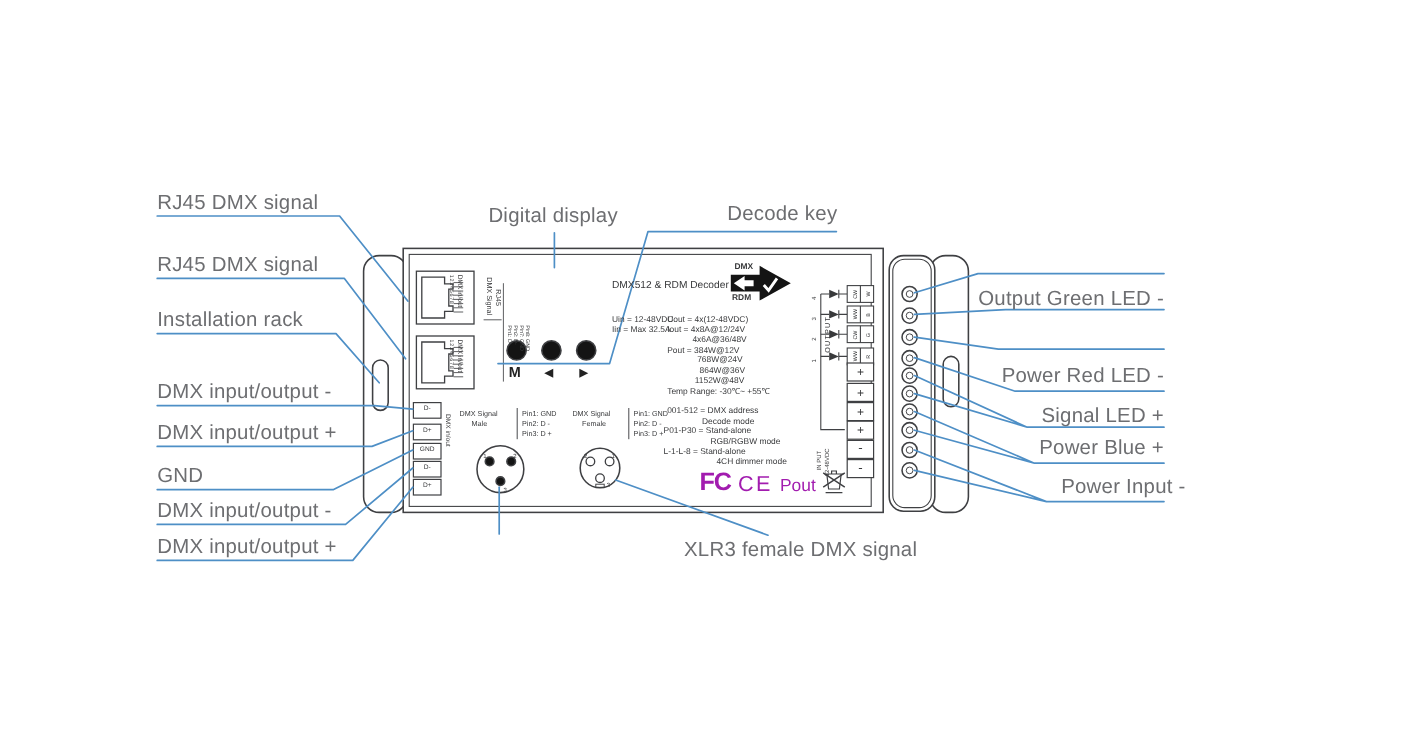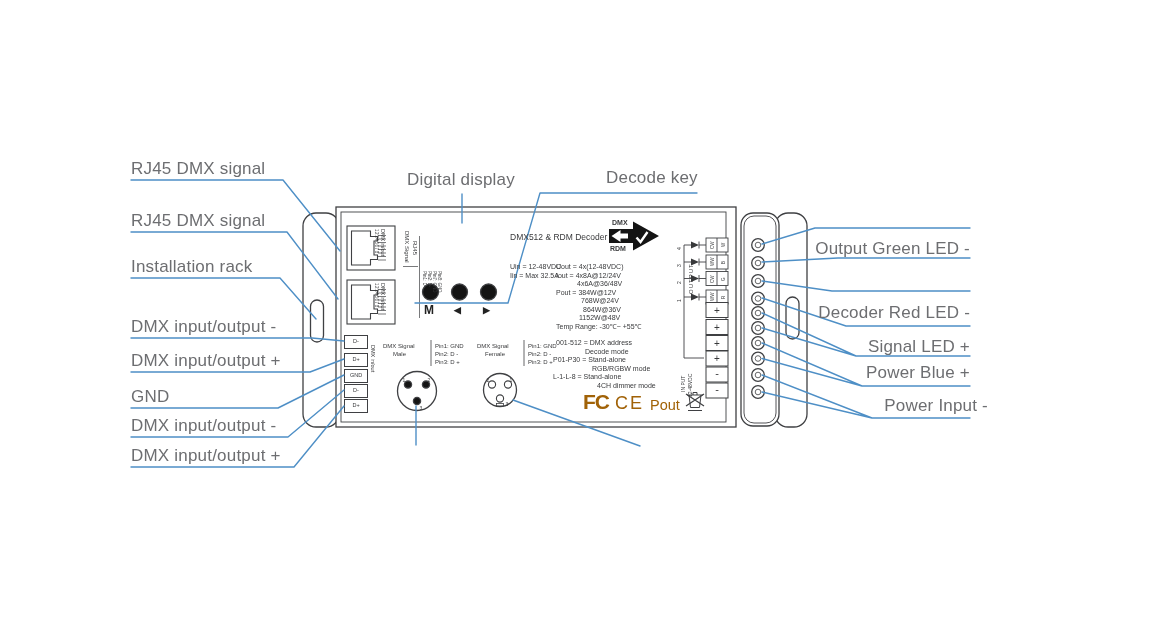--- a/index.html
+++ b/index.html
@@ -10,21 +10,21 @@
   .cr{text-align:right;}
   .dt{position:absolute;font-size:7px;color:#38393b;white-space:nowrap;line-height:1.1;}
   .vd{writing-mode:vertical-rl;}
   .vu{writing-mode:vertical-rl;transform:rotate(180deg);}
   .disp{position:absolute;left:417px;top:223px;width:79px;height:48px;background:#0d0d0d;
         border-radius:3px;color:#2f9df3;font-family:"DejaVu Sans Mono",monospace;font-weight:bold;
         font-size:35px;line-height:48px;text-align:center;letter-spacing:4px;}
   .key{position:absolute;color:#222;font-weight:bold;}
   .tb{position:absolute;width:23px;text-align:center;font-size:5.5px;color:#38393b;}
   .chl{position:absolute;width:11px;height:14px;font-size:4.5px;color:#38393b;text-align:center;line-height:11px;}
-  .cert{position:absolute;color:#a16207;white-space:nowrap;}
+  .cert{position:absolute;color:#a21caf;white-space:nowrap;}
 </style>
 </head>
 <body>
 
 <div id="stage">
 
 <svg id="draw" width="1172" height="628" viewBox="0 0 1172 628">
   <g stroke="#3f4043" fill="none" stroke-width="1.3">
 
     <rect x="303" y="213" width="36" height="214" rx="13" fill="#fff"></rect>
@@ -192,25 +192,26 @@
 <div class="co" style="left:131px;top:159px">RJ45 DMX signal</div>
 <div class="co" style="left:131px;top:211px">RJ45 DMX signal</div>
 <div class="co" style="left:131px;top:257px">Installation rack</div>
 <div class="co" style="left:131px;top:317px">DMX input/output -</div>
 <div class="co" style="left:131px;top:351px">DMX input/output +</div>
 <div class="co" style="left:131px;top:387px">GND</div>
 <div class="co" style="left:131px;top:416px">DMX input/output -</div>
 <div class="co" style="left:131px;top:446px">DMX input/output +</div>
 
 <div class="co cr" style="right:202px;top:239px">Output Green LED -</div>
-<div class="co cr" style="right:202px;top:303px">Decoder Red LED -</div>
+<div class="co cr" style="right:202px;top:303px">Power Red LED -</div>
 <div class="co cr" style="right:202px;top:337px">Signal LED +</div>
 <div class="co cr" style="right:202px;top:363px">Power Blue +</div>
 <div class="co cr" style="right:184px;top:396px">Power Input -</div>
 
+<div class="co" style="left:570px;top:448px">XLR3 female DMX signal</div>
 
 <div class="key" style="left:424px;top:303px;font-size:12px">M</div>
 <div class="key" style="left:454px;top:305px;font-size:9px">◀</div>
 <div class="key" style="left:483px;top:305px;font-size:9px">▶</div>
 
 <div class="dt" style="left:510px;top:233px;font-size:8.5px">DMX512 &amp; RDM Decoder</div>
 <div class="dt" style="left:612px;top:219px;font-weight:bold">DMX</div>
 <div class="dt" style="left:610px;top:245px;font-weight:bold">RDM</div>
 
 <div class="dt" style="left:510px;top:263px">Uin = 12-48VDC</div>

